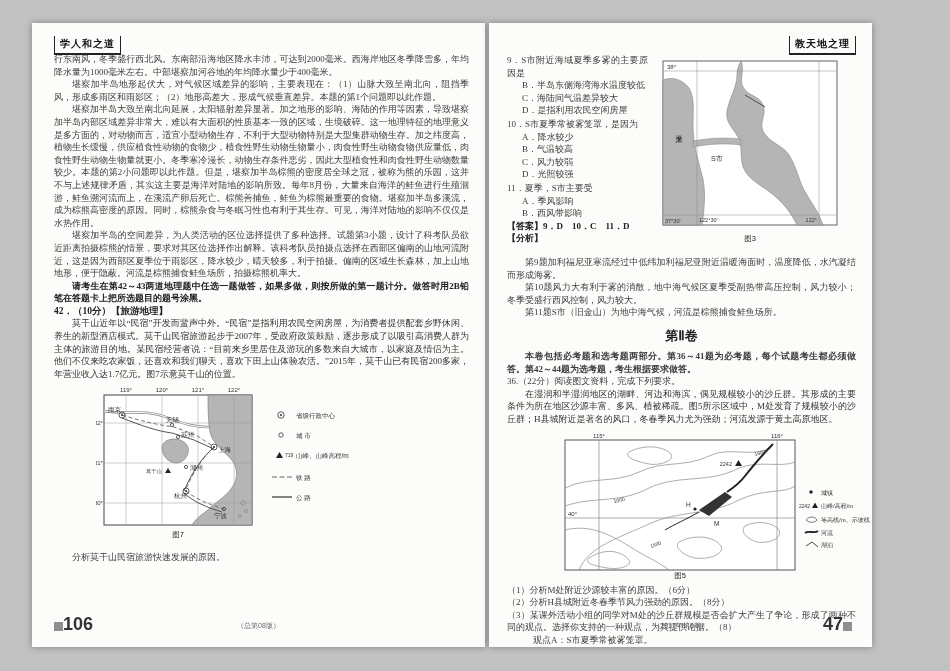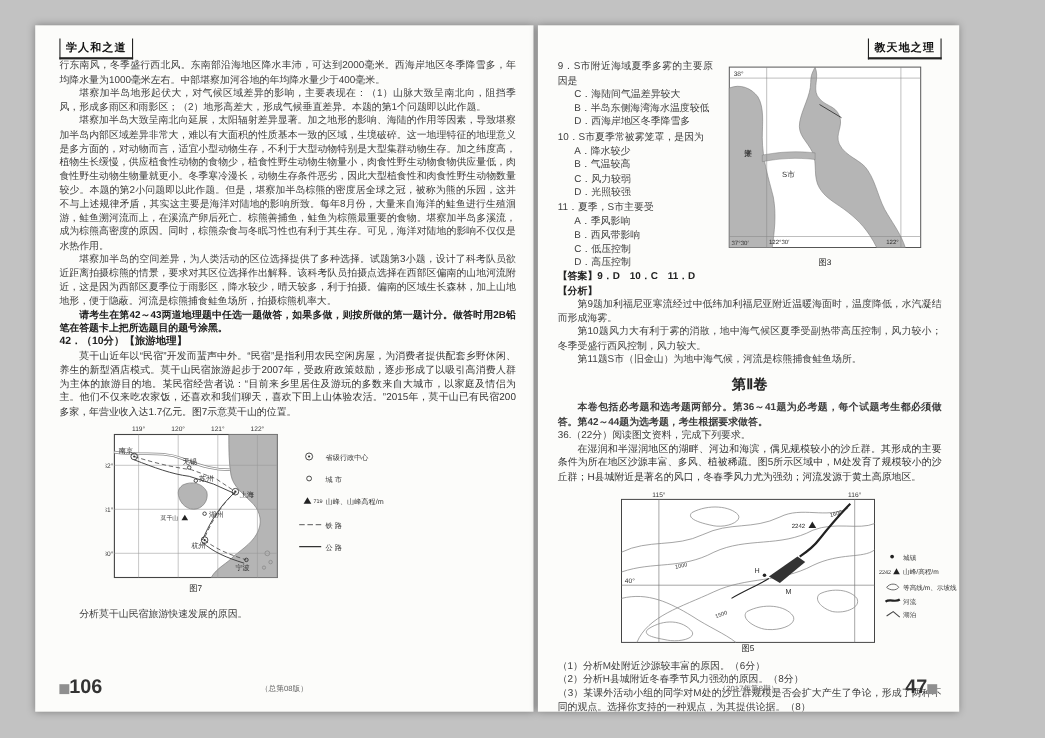--- a/index.html
+++ b/index.html
@@ -19,21 +19,21 @@
 
   .badge-row{height:20px;}
   .badge-row.alignright{text-align:right;}
   .badge{
     display:inline-block;font-weight:bold;font-size:10px;color:#111;
     padding:1px 5px 2px 5px;letter-spacing:1px;
     border-left:1px solid #222;border-right:1px solid #222;border-bottom:2px solid #222;
     font-family:"Liberation Sans",sans-serif;
   }
 
-  .bodytext{font-size:9px;line-height:12.6px;color:#3d3d3d;text-align:justify;font-family:Liberation Sans, sans-serif;}
+  .bodytext{font-size:9px;line-height:12.6px;color:#3d3d3d;text-align:justify;font-family:Liberation Serif, serif;}
   .bodytext p{margin:0;}
   p.ind{text-indent:2em;}
 
   .notice{margin-top:11px;font-weight:bold;color:#222;}
   .qhead{margin-top:12px;font-weight:bold;color:#222;font-size:9.5px;}
   .kaiti{margin-top:3px;color:#333;}
 
   .maprow{margin-top:5px;margin-left:42px;}
   .maprow5{margin-top:4px;margin-left:52px;}
   svg text{font-family:"Liberation Sans",sans-serif;fill:#333;}
@@ -210,38 +210,35 @@
         <text x="50" y="167" font-size="5.5">122°30′</text>
         <text x="168" y="167" font-size="5.5" text-anchor="end">122°</text>
         <text x="30" y="75" font-size="7" style="writing-mode:vertical-rl;">太平洋</text>
         <text x="62" y="106" font-size="7">S市</text>
         <text x="101" y="186" class="map-caption" text-anchor="middle">图3</text>
       </svg>
     </div>
 
     <div class="qblock bodytext">
       <p class="stem">9．S市附近海域夏季多雾的主要原因是</p>
+      <p class="opt">B．半岛东侧海湾海水温度较低</p>
       <p class="opt">C．海陆间气温差异较大</p>
-      <p class="opt">B．半岛东侧海湾海水温度较低</p>
-      <p class="opt">D．西海岸地区冬季降雪多</p>
+      <p class="opt">D．是指利用农民空闲房屋</p>
 
       <p class="stem">10．S市夏季常被雾笼罩，是因为</p>
       <p class="optgrid">
         <span>A．降水较少</span><span>B．气温较高</span>
       </p>
       <p class="optgrid">
         <span>C．风力较弱</span><span>D．光照较强</span>
       </p>
 
       <p class="stem">11．夏季，S市主要受</p>
       <p class="optgrid">
         <span>A．季风影响</span><span>B．西风带影响</span>
-      </p>
-      <p class="optgrid">
-        <span>C．低压控制</span><span>D．高压控制</span>
       </p>
 
       <p class="answer-line">【答案】9．D　10．C　11．D</p>
       <p class="analysis-label">【分析】</p>
     </div>
 
     <div class="bodytext">
       <p class="ind">第9题加利福尼亚寒流经过中低纬加利福尼亚附近温暖海面时，温度降低，水汽凝结而形成海雾。</p>
       <p class="ind">第10题风力大有利于雾的消散，地中海气候区夏季受副热带高压控制，风力较小；冬季受盛行西风控制，风力较大。</p>
       <p class="ind">第11题S市（旧金山）为地中海气候，河流是棕熊捕食鲑鱼场所。</p>

